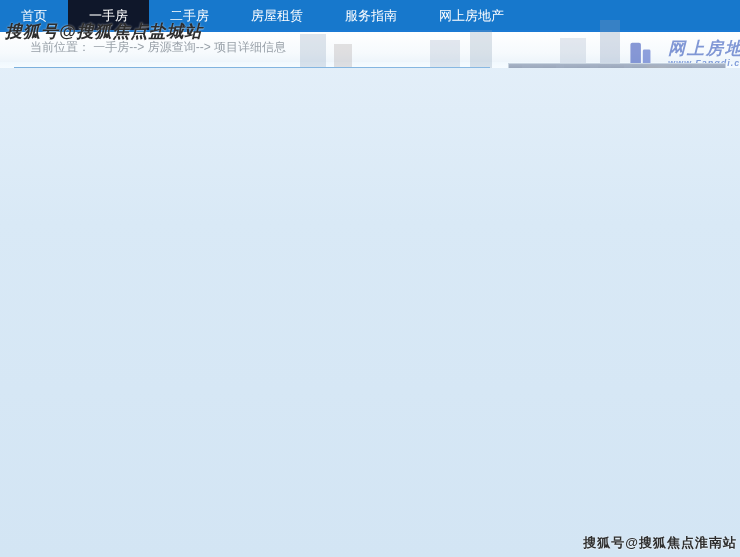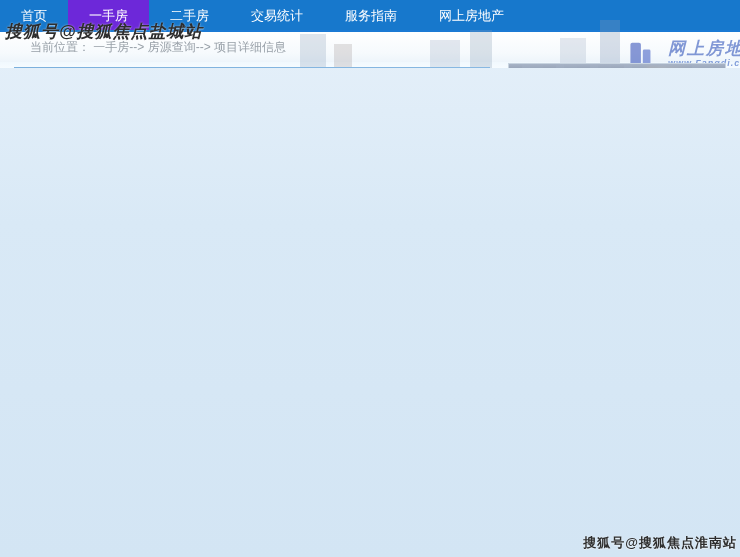--- a/index.html
+++ b/index.html
@@ -16,21 +16,21 @@
   .bld{ position:absolute; bottom:0; opacity:.55; }
   .logo-wrap{ position:absolute; left:18px; top:20px; display:flex; align-items:flex-start; }
   .logo-text{ margin-left:8px; }
   .logo-title{ font-size:17px; font-weight:bold; font-style:italic; color:#1f46b4; letter-spacing:2px; line-height:18px;}
   .logo-url{ font-size:9px; font-weight:bold; font-style:italic; color:#2553bd; letter-spacing:1px;}
 
   
   .navbar{ height:32px; background:#1778cc; border-bottom:2px solid #1b7ad4;
     display:flex; justify-content:flex-start; padding-right:6px; }
   .nav-item{ color:#fff; font-size:13px; line-height:32px; padding:0 21px; cursor:pointer; white-space:nowrap;}
-  .nav-item.active{ background:#6d28d9; }
+  .nav-item.active{ background:#0f172a; }
 
   
   .breadcrumb-bar{ height:30px; background:linear-gradient(180deg,#ffffff 0%,#f6fafd 70%,#eef5fb 100%);
     display:flex; align-items:center; padding-left:30px; }
   .breadcrumb{ font-size:12px; color:#98a0a8; }
 
   
   .content{ padding:5px 14px 0; position:relative; }
 
   
@@ -79,21 +79,21 @@
       <div class="logo-url">www.Fangdi.com.cn</div>
     </div>
   </div>
 
 </div>
 
 <div class="navbar" id="nav-items">
       <div class="nav-item">首页</div>
       <div class="nav-item active">一手房</div>
       <div class="nav-item">二手房</div>
-      <div class="nav-item">交易统计</div>
+      <div class="nav-item">房屋租赁</div>
       <div class="nav-item">服务指南</div>
       <div class="nav-item">网上房地产</div>
     </div>
 
 <div class="breadcrumb-bar">
   <span class="breadcrumb">当前位置： 一手房--&gt; 房源查询--&gt; 项目详细信息</span>
 </div>
 
 <div class="content">
 

